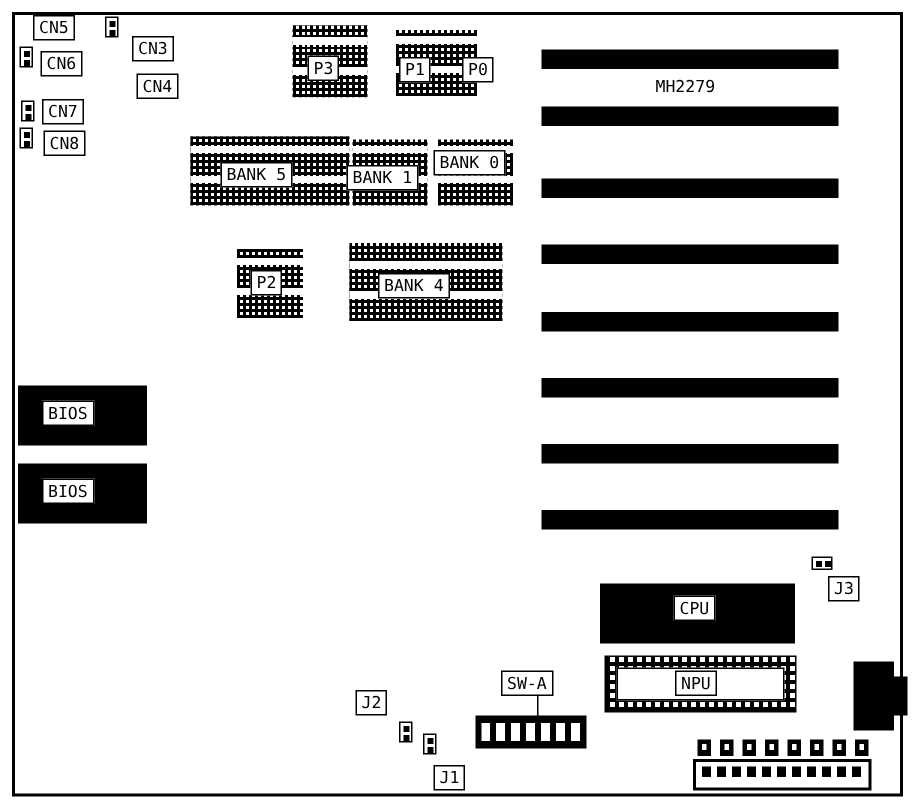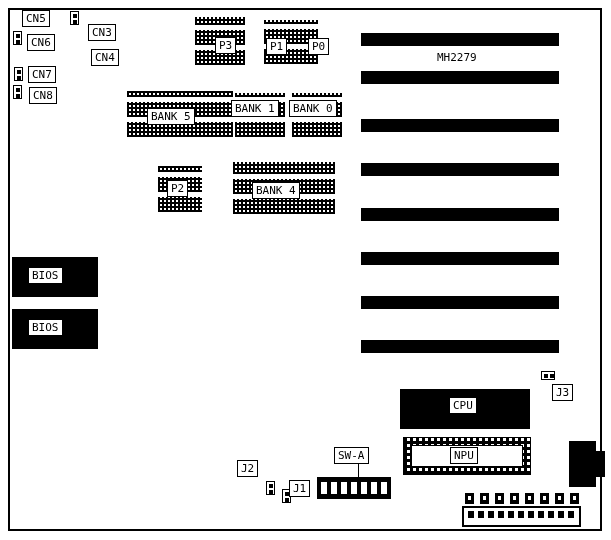--- a/index.html
+++ b/index.html
@@ -52,42 +52,42 @@
   <div class="lbl" style="left:88px;top:24px">CN3</div>
   <div class="conn2" style="left:13px;top:31px"></div>
   <div class="lbl" style="left:27px;top:34px">CN6</div>
   <div class="lbl" style="left:91px;top:49px">CN4</div>
   <div class="conn2" style="left:14px;top:67px"></div>
   <div class="lbl" style="left:28px;top:66px">CN7</div>
   <div class="conn2" style="left:13px;top:85px"></div>
   <div class="lbl" style="left:29px;top:87px">CN8</div>
 
   <div class="chip" style="left:195px;top:17px;width:50px;height:48px"></div>
-  <div class="lbl" style="left:215px;top:37px">P3</div>
+  <div class="lbl" style="left:205px;top:37px">P3</div>
 
   <div class="chip" style="left:264px;top:20px;width:54px;height:44px"></div>
   <div class="lbl" style="left:266px;top:38px">P1</div>
   <div class="lbl" style="left:308px;top:38px">P0</div>
 
   <div class="txt" style="left:437px;top:51px">MH2279</div>
 
   <div class="slot" style="top:33px"></div>
   <div class="slot" style="top:71px"></div>
   <div class="slot" style="top:119px"></div>
   <div class="slot" style="top:163px"></div>
   <div class="slot" style="top:208px"></div>
   <div class="slot" style="top:252px"></div>
   <div class="slot" style="top:296px"></div>
   <div class="slot" style="top:340px"></div>
 
   <div class="chip" style="left:127px;top:91px;width:106px;height:46px"></div>
   <div class="lbl" style="left:147px;top:108px">BANK 5</div>
 
   <div class="chip" style="left:235px;top:93px;width:50px;height:44px"></div>
-  <div class="lbl" style="left:231px;top:100px">BANK 1</div>
+  <div class="lbl" style="left:231px;top:110px">BANK 1</div>
 
   <div class="chip" style="left:292px;top:93px;width:50px;height:44px"></div>
   <div class="lbl" style="left:289px;top:100px">BANK 0</div>
 
   <div class="chip" style="left:158px;top:166px;width:44px;height:46px"></div>
   <div class="lbl" style="left:167px;top:180px">P2</div>
 
   <div class="chip" style="left:233px;top:162px;width:102px;height:52px"></div>
   <div class="lbl" style="left:252px;top:182px">BANK 4</div>
 
@@ -111,21 +111,21 @@
   <div class="lbl" style="left:334px;top:447px">SW-A</div>
   <div class="vline" style="left:358px;top:464px;height:14px"></div>
   <div class="dip" style="left:317px;top:477px;width:74px;height:22px">
     <div class="dip-inner"></div>
   </div>
 
   <div class="lbl" style="left:237px;top:460px">J2</div>
   <div class="conn2" style="left:266px;top:481px"></div>
 
   <div class="conn2" style="left:282px;top:489px"></div>
-  <div class="lbl" style="left:289px;top:480px">J1</div>
+  <div class="lbl" style="left:289px;top:510px">J1</div>
 
   <div class="jmprow" style="left:465px;top:493px">
     <div class="jmp"></div>
     <div class="jmp"></div>
     <div class="jmp"></div>
     <div class="jmp"></div>
     <div class="jmp"></div>
     <div class="jmp"></div>
     <div class="jmp"></div>
     <div class="jmp"></div>

